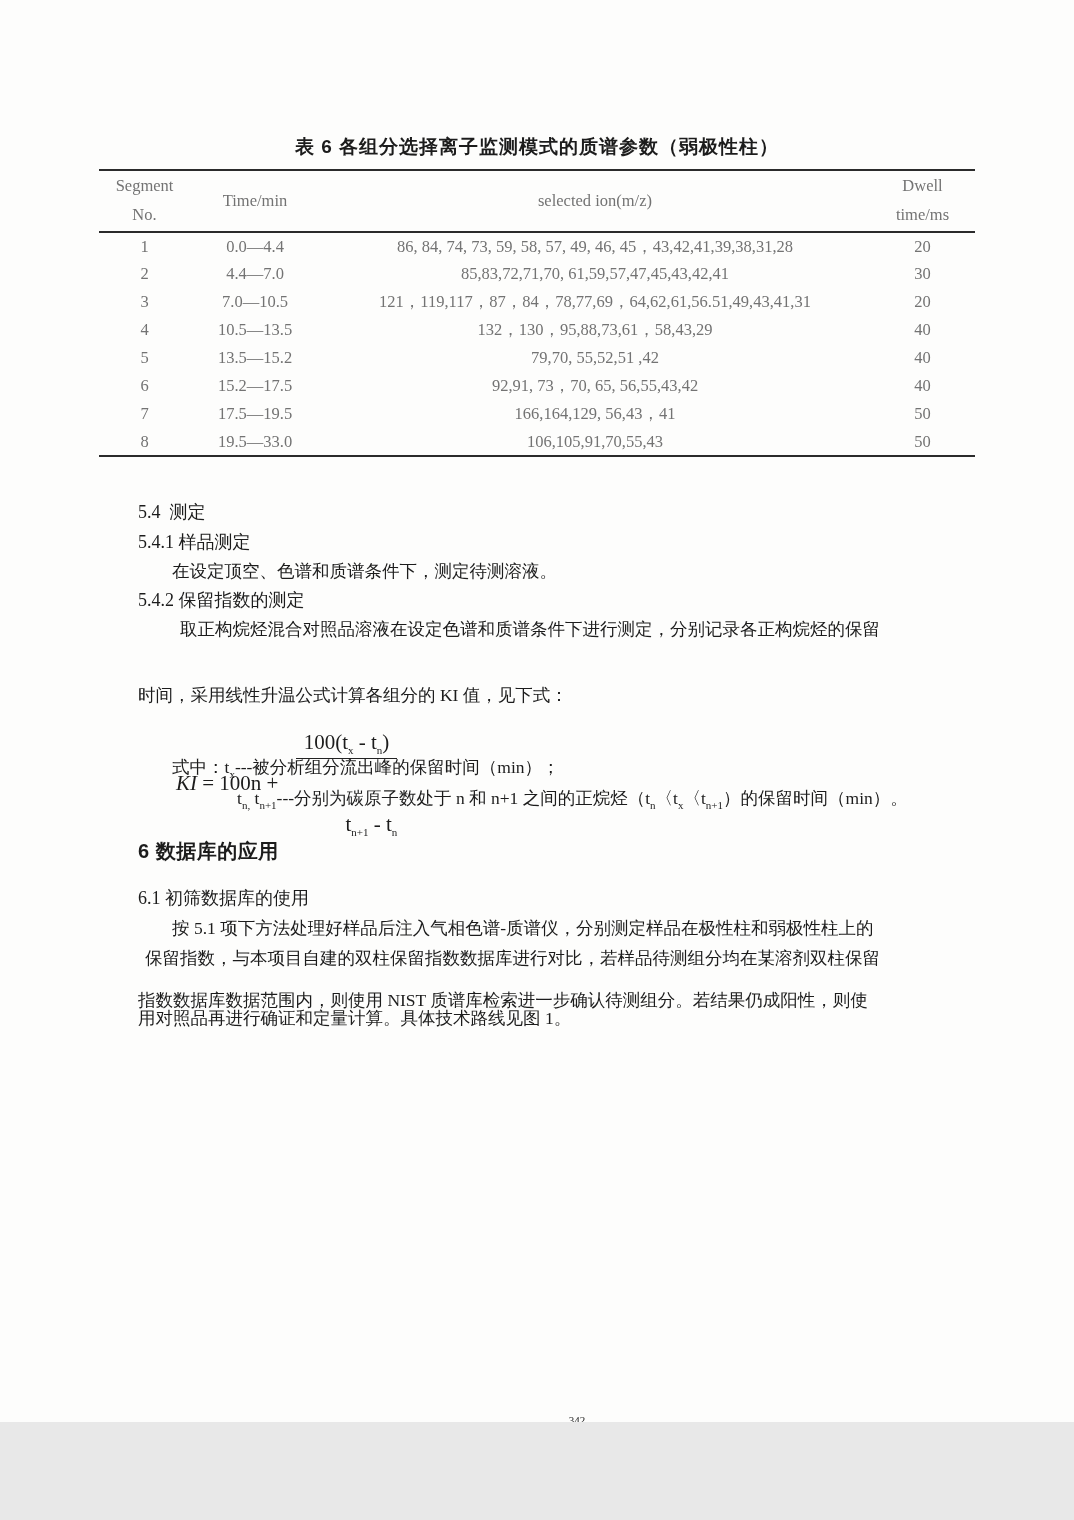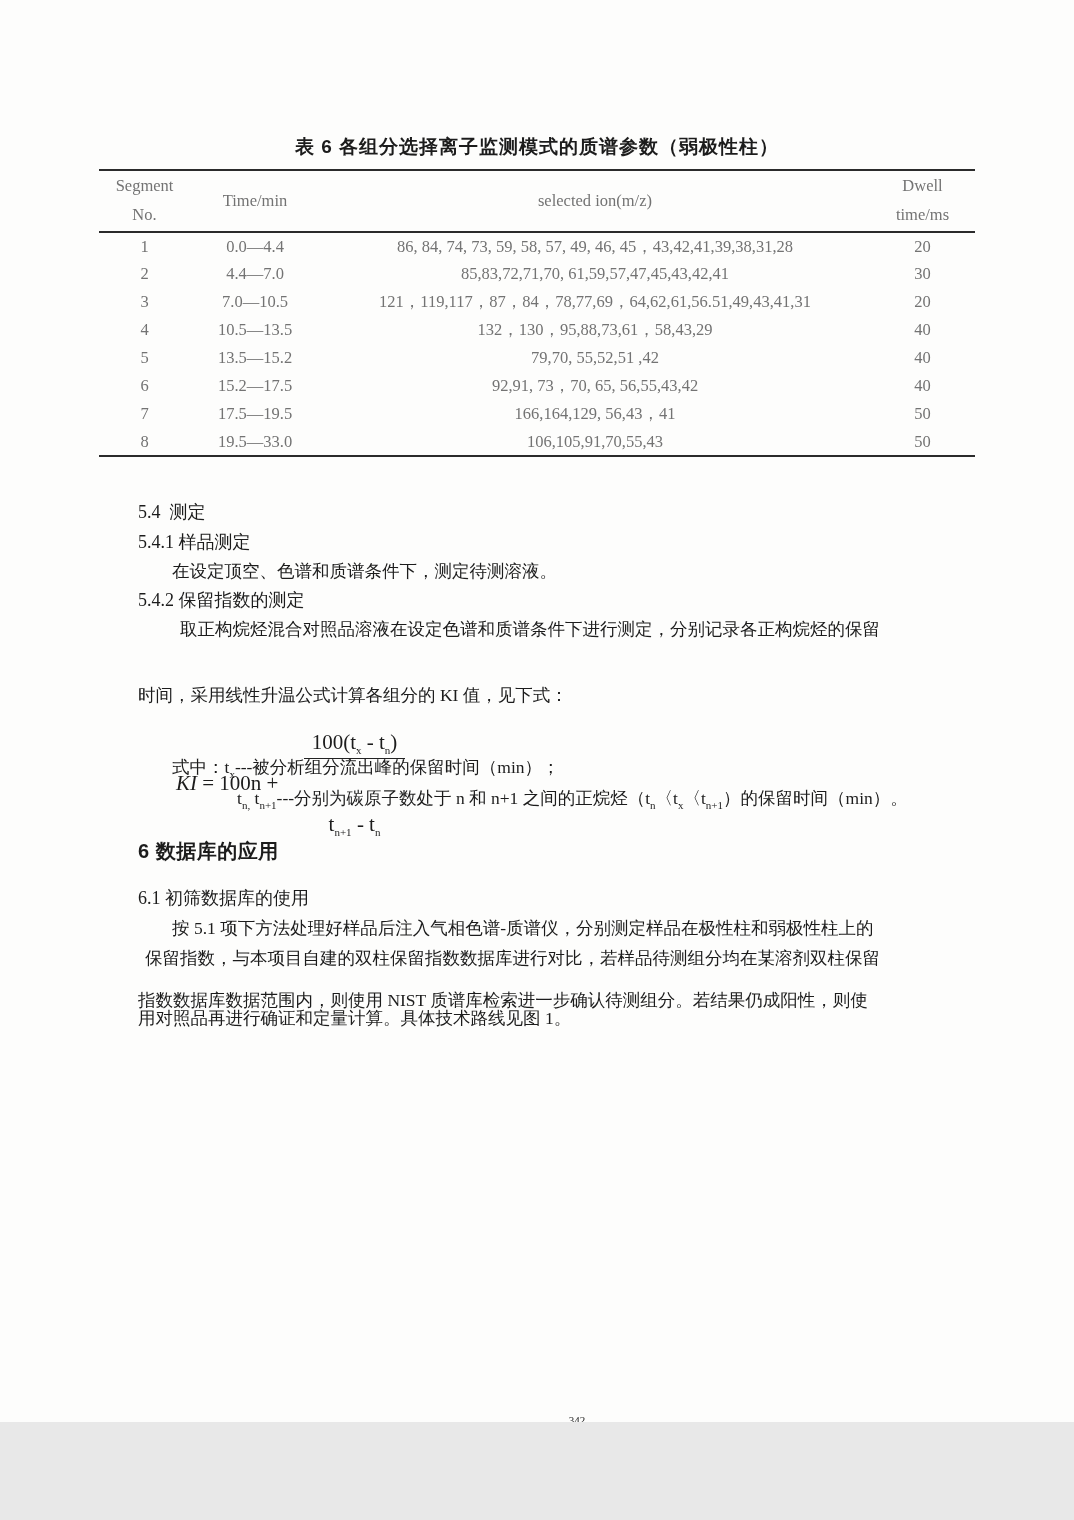--- a/index.html
+++ b/index.html
@@ -43,21 +43,21 @@
   .t18 { font-size:18px; line-height:1; }
   .hei {
     font-family:"Liberation Sans","DejaVu Sans",sans-serif;
     font-weight:700; font-size:20px; letter-spacing:0.5px;
   }
   sub { font-size:11px; line-height:0; }
 
   
   .formula { font-size:21px; display:flex; align-items:center; }
   .formula .ki { font-style:italic; font-family:"Liberation Serif",serif; }
-  .frac { display:inline-block; text-align:center; vertical-align:middle; margin-left:20px; }
+  .frac { display:inline-block; text-align:right; vertical-align:middle; margin-left:12px; }
   .frac .num { display:block; border-bottom:1.6px solid #222; padding:0 8px 3px; }
   .frac .den { display:block; padding-top:3px; }
 
   .pageno { top:1414px; left:0; width:1074px; text-align:center; font-size:11px; white-space:pre;padding-left:40px; }
 </style>
 </head>
 <body>
 
 <div class="page">
 

